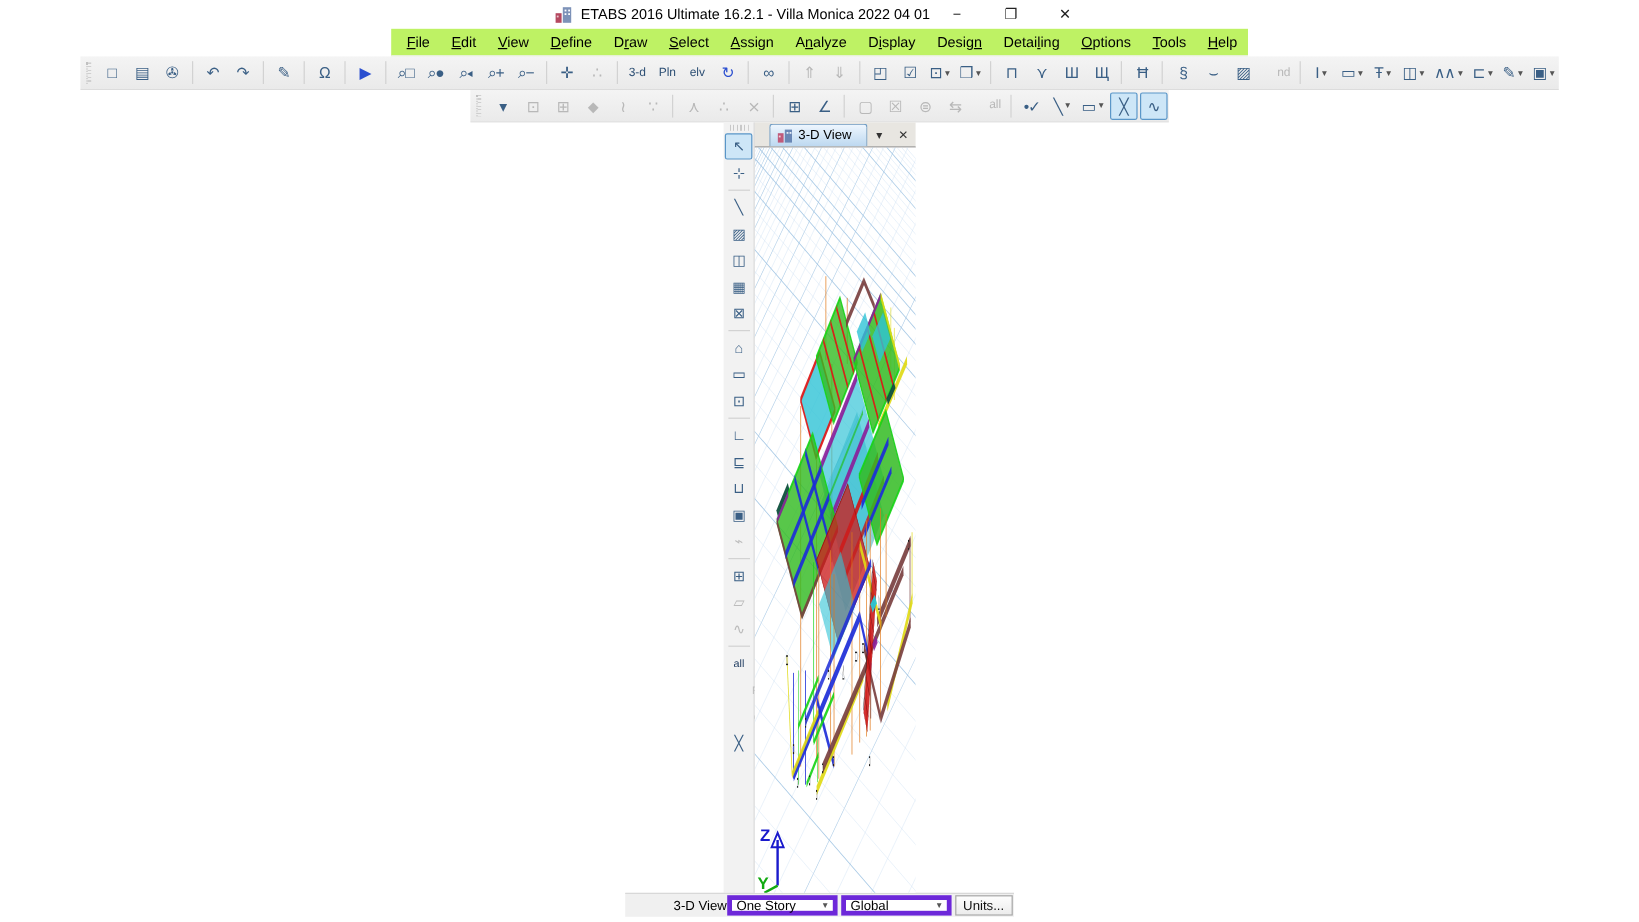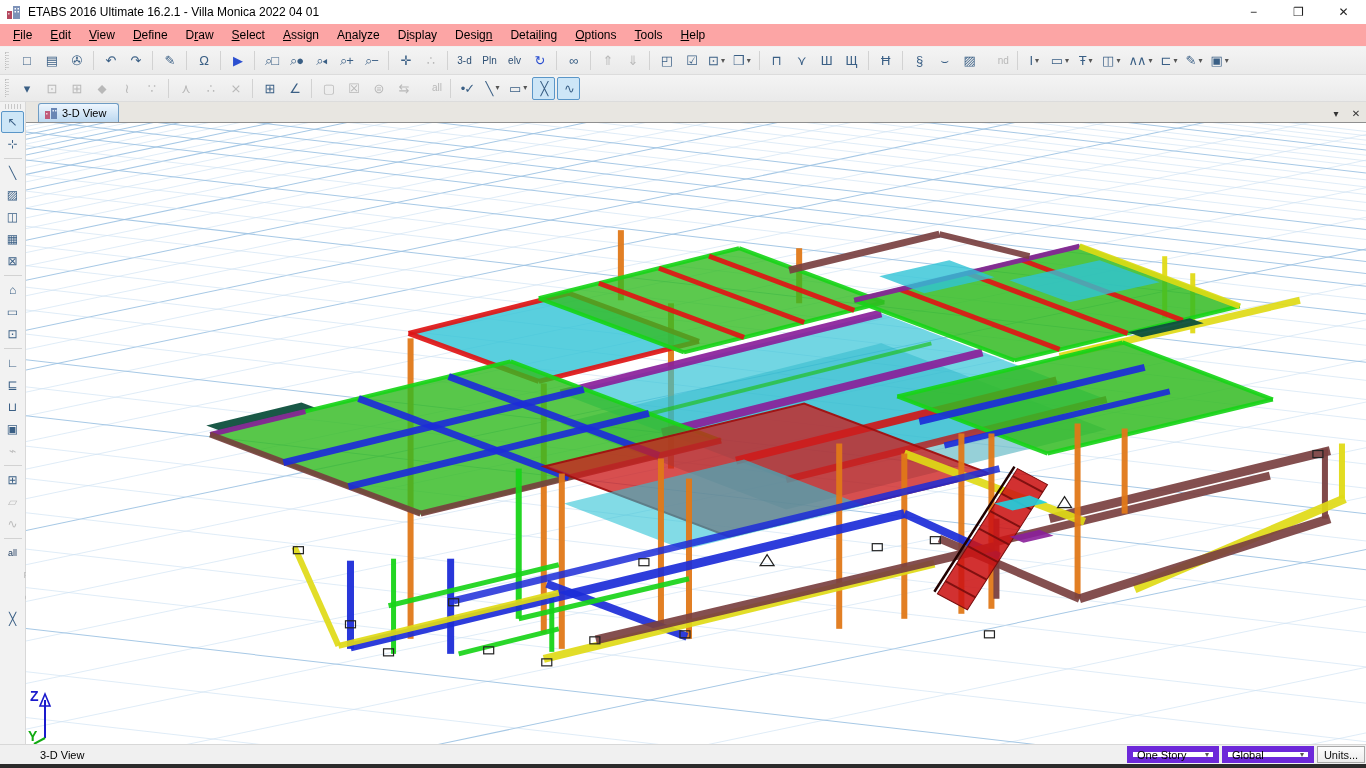--- a/index.html
+++ b/index.html
@@ -1,28 +1,28 @@
 <!DOCTYPE html>
 <html><head>
 <meta charset="utf-8">
 <style>
   * { margin:0; padding:0; box-sizing:border-box; }
   html,body { width:1366px; height:768px; overflow:hidden; }
   body { font-family:"Liberation Sans", sans-serif; font-size:12px; color:#111; background:#fff; }
-  .app { width:1366px; height:768px; display:flex; flex-direction:column; }
+  .app { width:1366px; height:768px; display:flex; flex-direction:column;align-items:center; }
 
   
   .titlebar { height:24px; background:#ffffff; display:flex; align-items:center; padding-left:6px; flex:none; }
   .titlebar .app-ico { width:16px; height:16px; margin-right:6px; flex:none; }
   .titlebar .title { font-size:12px; color:#000; }
   .titlebar .spacer { flex:1; }
   .wctl { width:45px; height:24px; display:flex; align-items:center; justify-content:center; font-size:12px; color:#222; cursor:default; }
 
   
-  .menubar { height:23px; background:#fca5a5; display:flex; align-items:center; padding-left:4px; flex:none; border-bottom:1px solid #f0f0f0; }
+  .menubar { height:23px; background:#bef264; display:flex; align-items:center; padding-left:4px; flex:none; border-bottom:1px solid #f0f0f0; }
   .menu-item { padding:3px 9px; font-size:12px; color:#000; }
   .menu-item u { text-decoration:underline; }
 
   
   .toolbar { background:linear-gradient(#f4f4f4,#eaeaea); display:flex; align-items:center; flex:none; border-bottom:1px solid #dcdcdc; padding-left:2px; }
   .tb1 { height:28px; }
   .tb2 { height:27px; }
   .grip { width:6px; height:18px; margin:0 3px; background:repeating-linear-gradient(#cfcfcf 0 1px, transparent 1px 3px); background-size:3px 100%; background-repeat:repeat-y; border-left:1px dotted #c0c0c0; flex:none; }
   .tbtn { min-width:23px; height:23px; margin:0 1px; display:flex; align-items:center; justify-content:center; border:1px solid transparent; border-radius:2px; color:#3a5f85; font-size:13px; line-height:1; cursor:default; padding:0 2px; }
   .tbtn .glyph { letter-spacing:-1px; }
@@ -56,21 +56,21 @@
   .canvas { flex:1; position:relative; background:#ffffff; min-height:0; }
   .canvas svg.scene { position:absolute; inset:0; width:100%; height:100%; }
   .axis-triad { position:absolute; left:2px; bottom:0; width:48px; height:56px; pointer-events:none; }
   .axis-triad .zl { position:absolute; left:2px; top:0; color:#1a1acc; font-weight:bold; font-size:14px; }
   .axis-triad .yl { position:absolute; left:0px; bottom:0px; color:#11aa11; font-weight:bold; font-size:14px; }
 
   
   .statusbar { height:20px; background:#f0f0f0; border-top:1px solid #d8d8d8; display:flex; align-items:center; flex:none; font-size:11px; }
   .statusbar .viewlabel { margin-left:40px; color:#000; }
   .statusbar .sspacer { flex:1; }
-  .combo { width:92px; height:17px; background:#fff; border:6px solid #6d28d9; display:flex; align-items:center; justify-content:space-between; padding:0 4px; margin-right:3px; font-size:11px; color:#000; cursor:default; }
+  .combo { width:92px; height:17px; background:#fff; border:4px solid #6d28d9; display:flex; align-items:center; justify-content:space-between; padding:0 4px; margin-right:3px; font-size:11px; color:#000; cursor:default; }
   .combo .caret { font-size:8px; color:#555; }
   .units-btn { width:48px; height:17px; background:linear-gradient(#fdfdfd,#ececec); border:1px solid #a8a8a8; display:flex; align-items:center; justify-content:center; margin-right:1px; font-size:11px; cursor:default; }
   .bottom-strip { height:4px; background:#2b2b2b; flex:none; }
 </style>
 </head>
 <body>
 
 <div class="app">
 
   <div class="titlebar">

